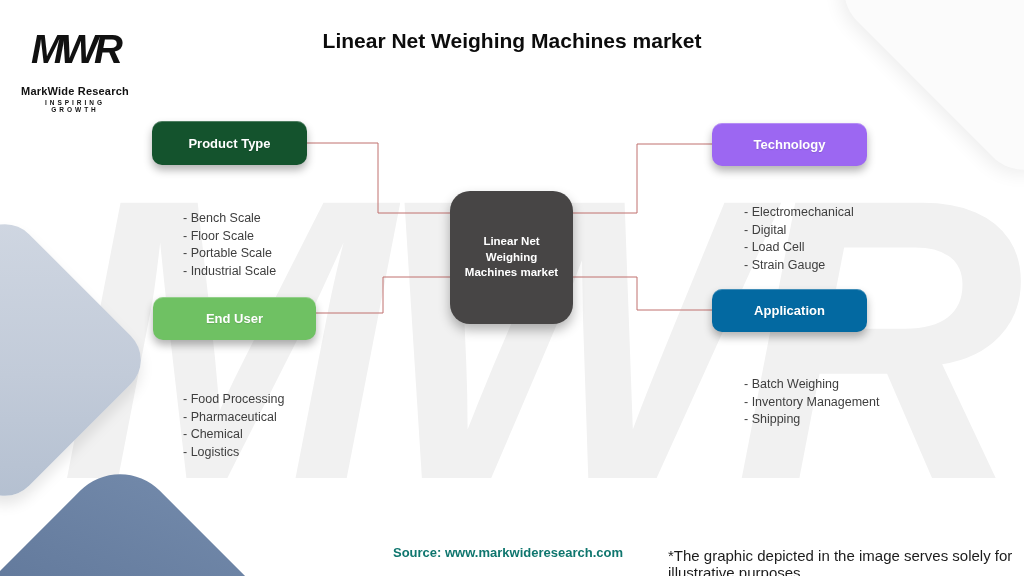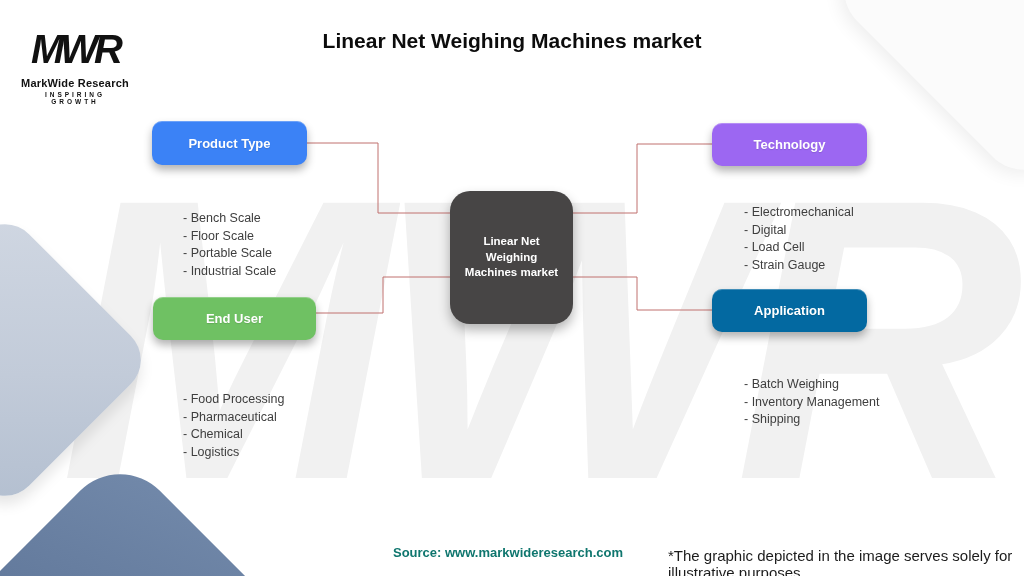--- a/index.html
+++ b/index.html
@@ -74,21 +74,21 @@
     font-size: 40px;
     line-height: 38px;
     font-weight: 900;
     font-style: italic;
     letter-spacing: -4px;
   }
   .logo-name {
     font-size: 11px;
     font-weight: 800;
     letter-spacing: 0.2px;
-    margin-top: 9px;
+    margin-top: 17px;
   }
   .logo-tagline {
     font-size: 6.5px;
     font-weight: 700;
     letter-spacing: 3px;
     margin-top: 2px;
     text-transform: uppercase;
   }
 
   
@@ -199,21 +199,21 @@
 
 <div class="page-title">Linear Net Weighing Machines market</div>
 
 <svg class="connectors" viewBox="0 0 1024 576">
   <path d="M307,143 H378 V213 H451" stroke="#c0706e"></path>
   <path d="M573,213 H637 V144 H712" stroke="#c0706e"></path>
   <path d="M316,313 H383 V277 H451" stroke="#c0706e"></path>
   <path d="M573,277 H637 V310 H712" stroke="#c0706e"></path>
 </svg>
 
-<div class="cat-box box-product" style="background-color: #3b82f6;">
+<div class="cat-box box-product" style="background-color: #14532d;">
   <span>Product Type</span>
 </div>
 <div class="cat-box box-technology" style="background-color: rgb(156, 103, 242);">
   <span>Technology</span>
 </div>
 <div class="cat-box box-enduser" style="background-color: rgb(111, 193, 99); border-radius: 10px;">
   <span>End User</span>
 </div>
 <div class="cat-box box-application" style="background-color: #0369a1;">
   <span>Application</span>

